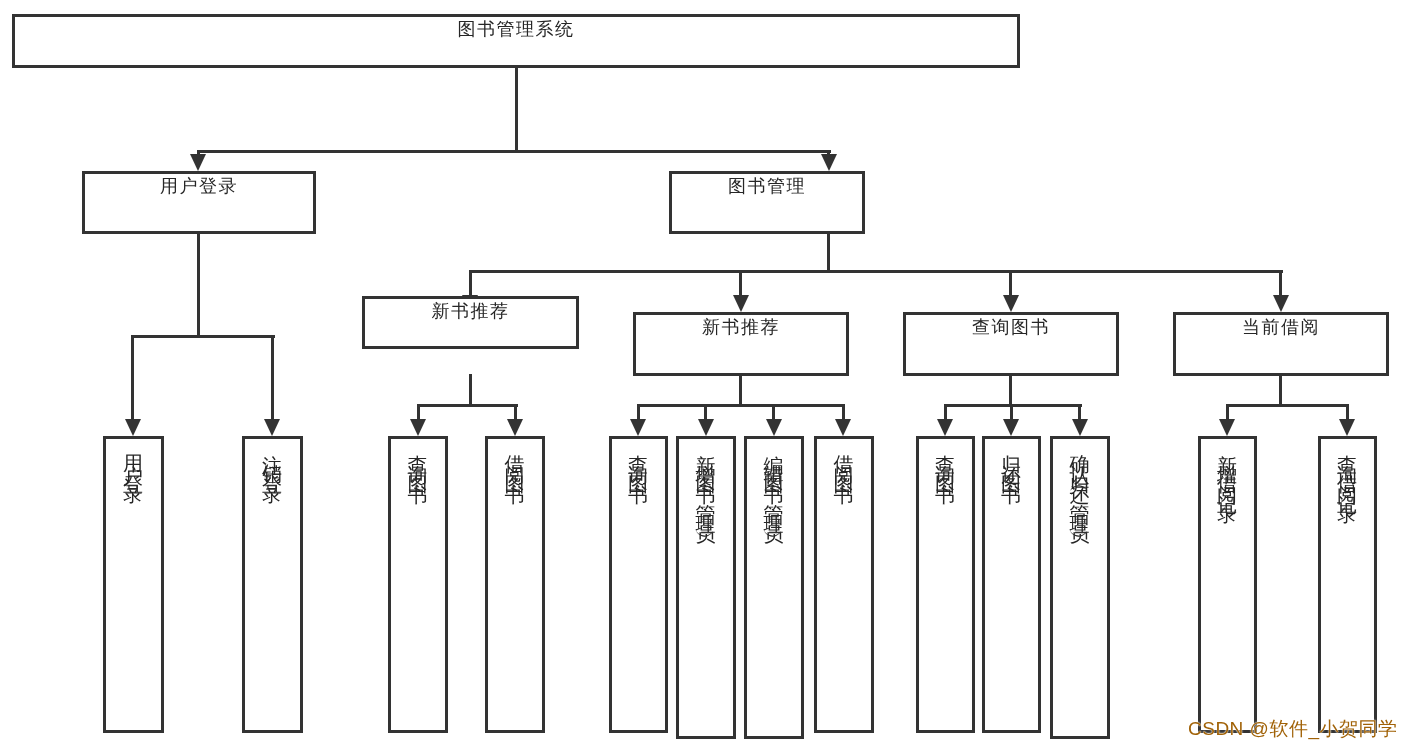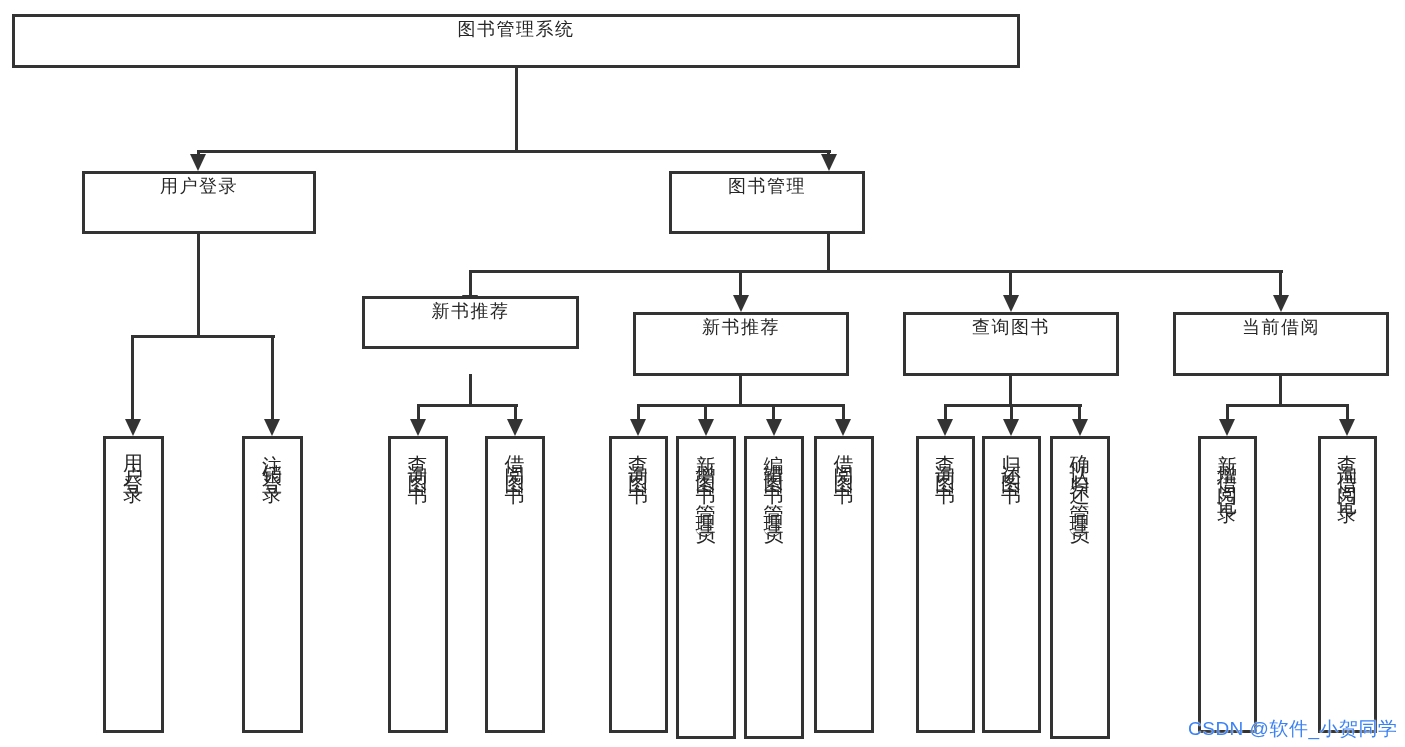--- a/index.html
+++ b/index.html
@@ -18,21 +18,21 @@
     font-size:20px; color:#262626; letter-spacing:10px; line-height:1.1;
   }
   .line { position:absolute; background:#333333; }
   .arrow {
     position:absolute; width:0; height:0;
     border-left:8px solid transparent; border-right:8px solid transparent;
     border-top:17px solid #333333;
   }
   .watermark {
     position:absolute; left:1188px; top:716px; z-index:5;
-    font-size:19px; color:#3b82f6; letter-spacing:0.5px;
+    font-size:19px; color:#a16207; letter-spacing:0.5px;
     text-shadow:0 0 2px #ffffff, 0 0 1px #ffffff; white-space:nowrap;
   }
 </style>
 </head>
 <body>
 
 <div class="canvas">
 
   <div class="line" style="left:515px; top:66px; width:3px; height:86px;"></div>
   <div class="line" style="left:197px; top:150px; width:634px; height:3px;"></div>

